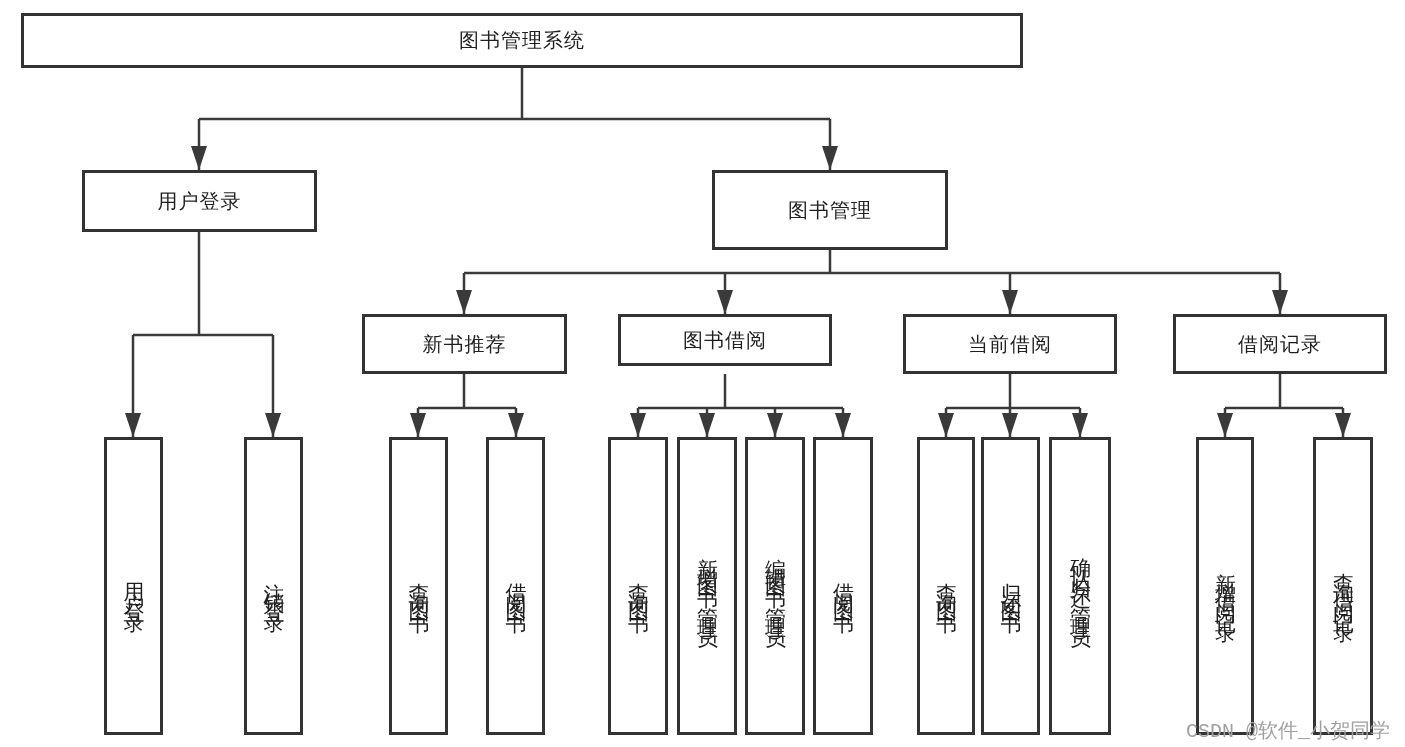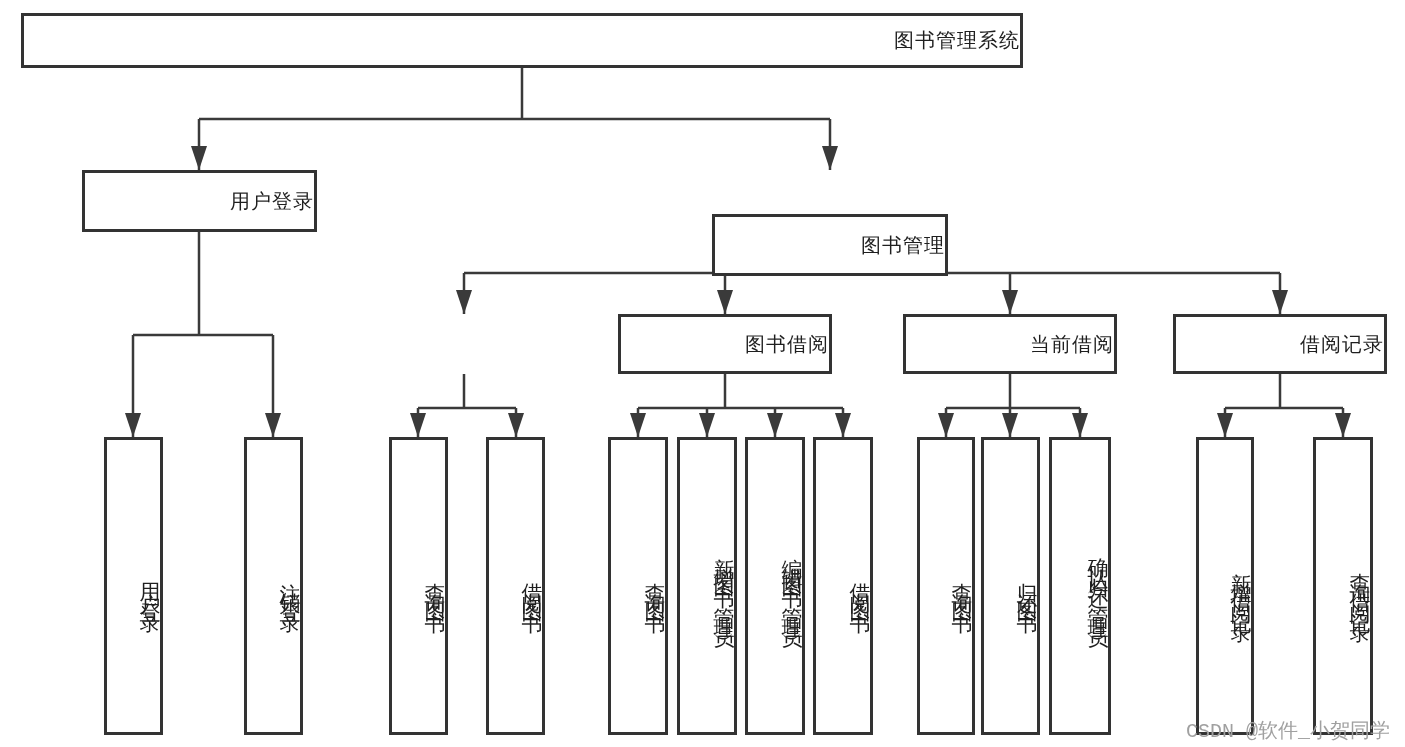--- a/index.html
+++ b/index.html
@@ -30,21 +30,21 @@
     stroke-width: 2.5;
     fill: none;
   }
   svg.connectors marker path { fill: var(--line); stroke: none; }
   .node {
     position: absolute;
     background: var(--background);
     border: 3px solid var(--box-border);
     display: flex;
     align-items: center;
-    justify-content: flex-end;
+    justify-content: center;
   }
   .hlabel {
     font-size: 20px;
     letter-spacing: 1px;
     white-space: nowrap;
   }
   .vtext {
     writing-mode: vertical-rl;
     text-orientation: mixed;
     font-size: 21px;
@@ -108,25 +108,28 @@
     <line x1="1343" y1="408" x2="1343" y2="437" marker-end="url(#arrow)"></line>
   </svg>
 
   <div class="node" style="left:21px; top:13px; width:1002px; height:55px;">
     <span class="hlabel">图书管理系统</span>
   </div>
 
   <div class="node" style="left:82px; top:170px; width:235px; height:62px;">
     <span class="hlabel">用户登录</span>
   </div>
-  <div class="node" style="left:712px; top:170px; width:236px; height:62px;margin-top:44px;">
+  <div class="node" style="left:712px; top:170px; width:236px; height:80px;">
     <span class="hlabel">图书管理</span>
   </div>
 
-  <div class="node" style="left:618px; top:314px; width:214px; height:60px;">
+  <div class="node" style="left:362px; top:314px; width:205px; height:60px;">
+    <span class="hlabel">新书推荐</span>
+  </div>
+  <div class="node" style="left:618px; top:314px; width:214px; height:52px;">
     <span class="hlabel">图书借阅</span>
   </div>
   <div class="node" style="left:1173px; top:314px; width:214px; height:60px;">
     <span class="hlabel">借阅记录</span>
   </div>
   <div class="node" style="left:903px; top:314px; width:214px; height:60px;">
     <span class="hlabel">当前借阅</span>
   </div>
 
   <div class="node" style="left:104px; top:437px; width:59px; height:298px;">

